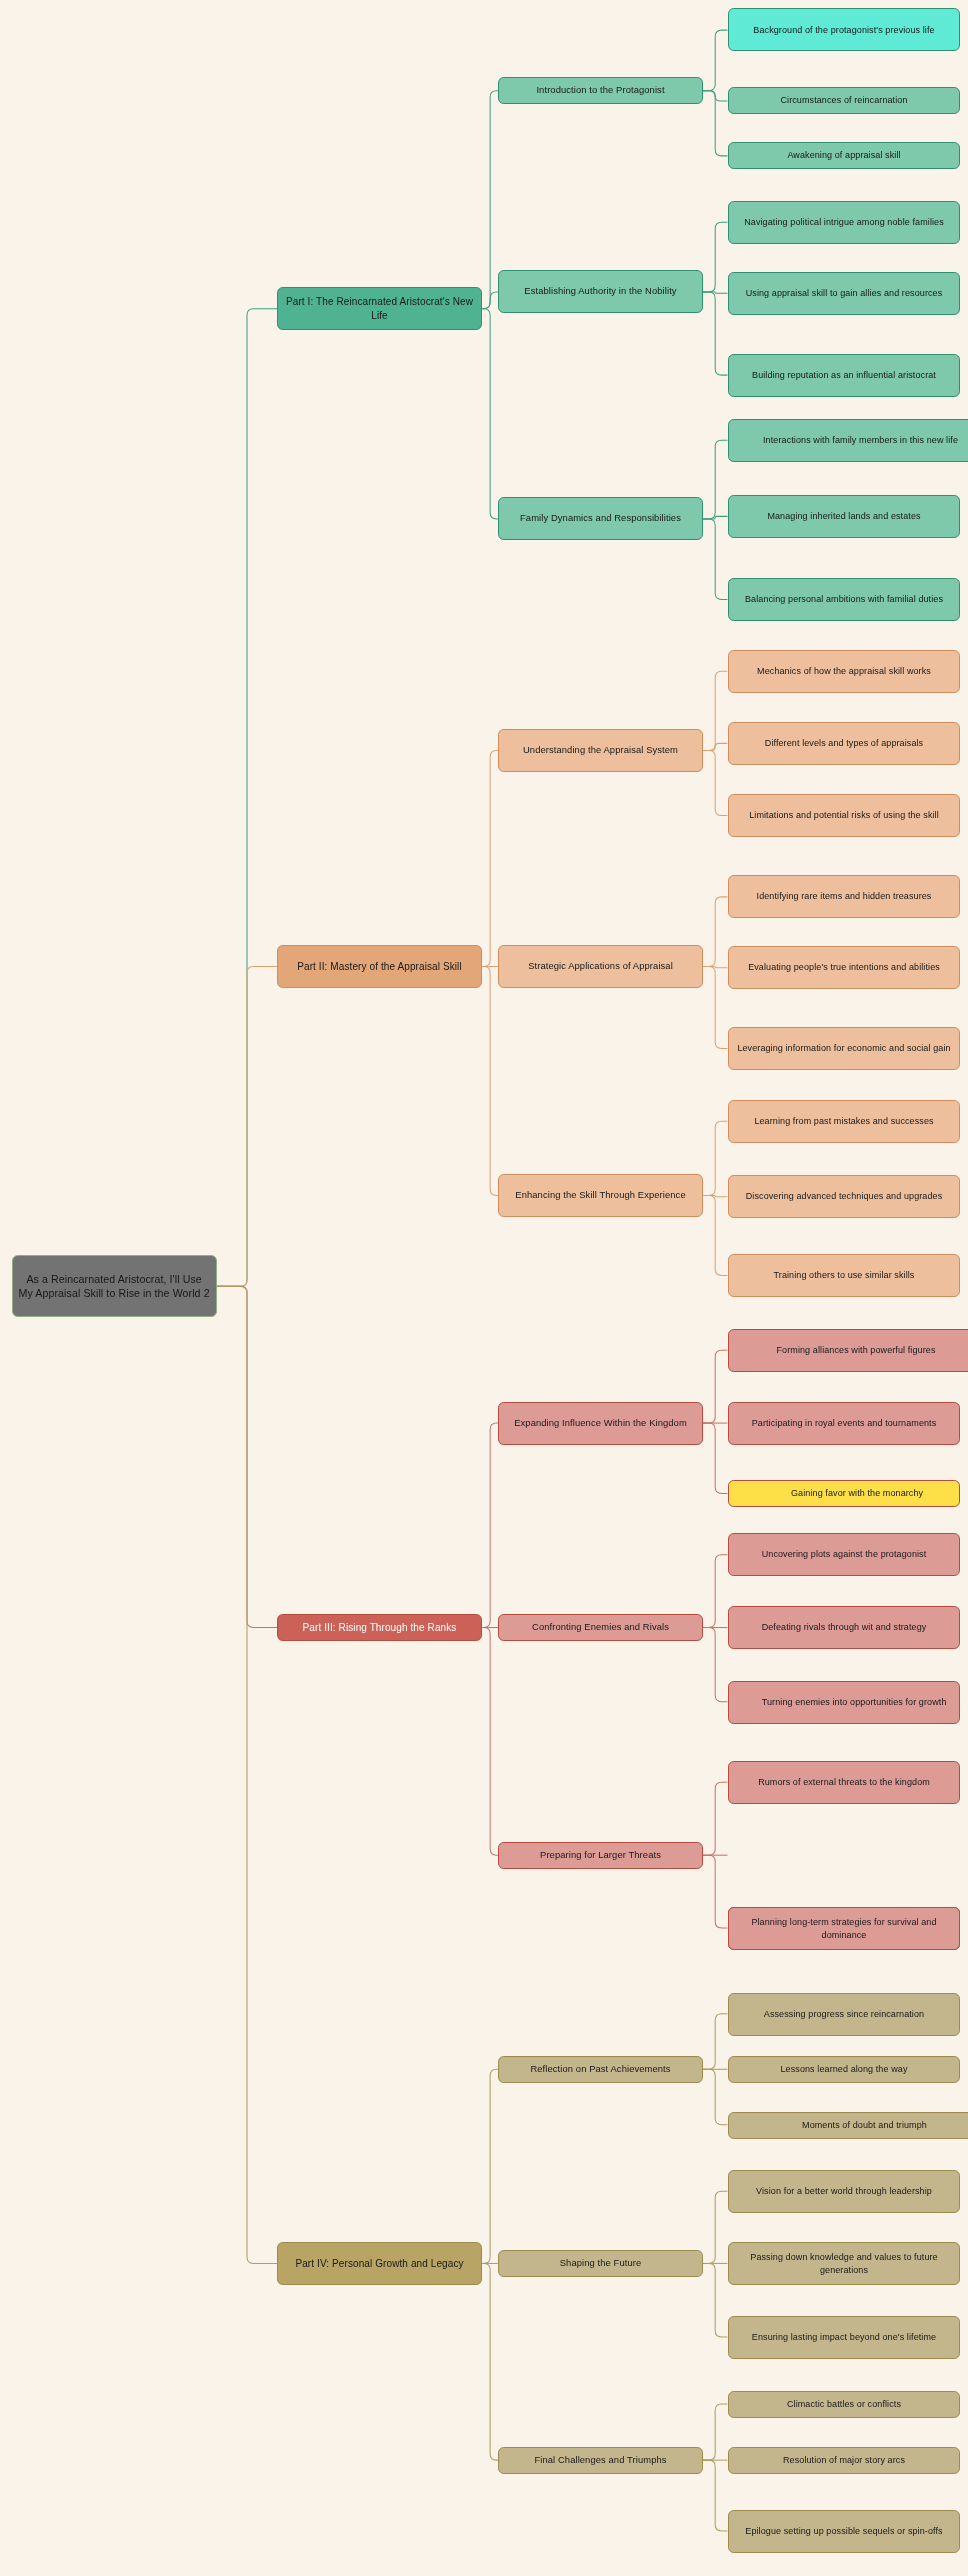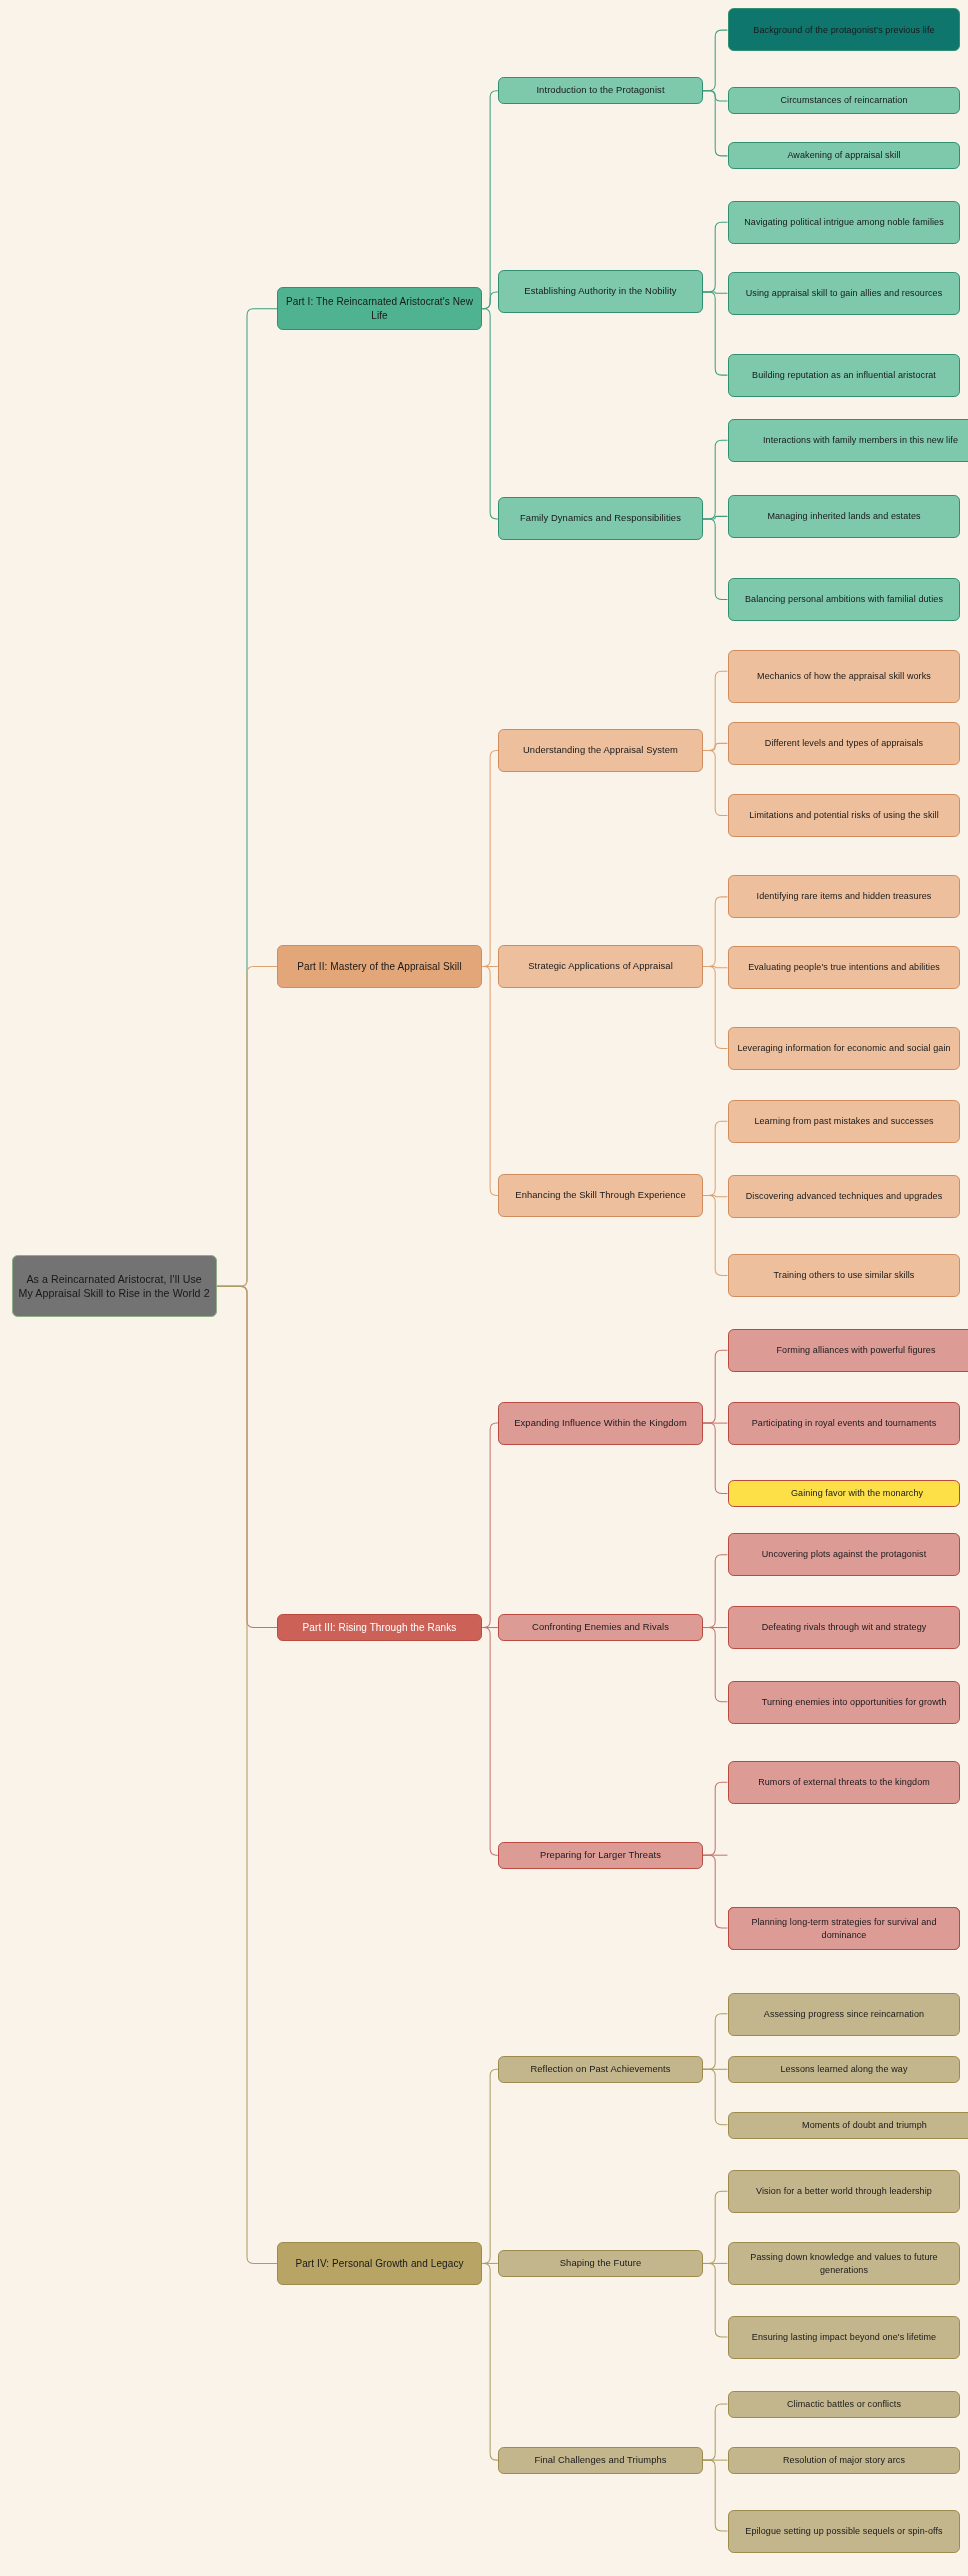--- a/index.html
+++ b/index.html
@@ -89,21 +89,21 @@
   <div id="nodes">
       <div class="node lvl0" style="left: 11.6px; top: 1255px; width: 205px; height: 62px; background: #737373; border: 0.6px solid rgb(143, 174, 134); color: rgb(23, 24, 26);">
         <span>As a Reincarnated Aristocrat, I'll Use My Appraisal Skill to Rise in the World 2</span>
       </div>
       <div class="node lvl1" style="left: 277px; top: 287px; width: 205px; height: 43px; background: rgb(79, 179, 146); border: 0.6px solid rgb(47, 143, 112); color: rgb(23, 24, 26);">
         <span>Part I: The Reincarnated Aristocrat's New Life</span>
       </div>
       <div class="node lvl2" style="left: 498px; top: 77px; width: 205px; height: 27px; background: rgb(126, 200, 171); border: 0.6px solid rgb(47, 143, 112); color: rgb(23, 24, 26);">
         <span>Introduction to the Protagonist</span>
       </div>
-      <div class="node lvl3" style="left: 728px; top: 8.4px; width: 232px; height: 43px; background: #0f766e; border: 0.6px solid rgb(47, 143, 112); color: rgb(23, 24, 26);">
+      <div class="node lvl3" style="left: 728px; top: 8.4px; width: 232px; height: 43px; background: #5eead4; border: 0.6px solid rgb(47, 143, 112); color: rgb(23, 24, 26);">
         <span>Background of the protagonist's previous life</span>
       </div>
       <div class="node lvl3" style="left: 728px; top: 87px; width: 232px; height: 27px; background: rgb(126, 200, 171); border: 0.6px solid rgb(47, 143, 112); color: rgb(23, 24, 26);">
         <span>Circumstances of reincarnation</span>
       </div>
       <div class="node lvl3" style="left: 728px; top: 142px; width: 232px; height: 27px; background: rgb(126, 200, 171); border: 0.6px solid rgb(47, 143, 112); color: rgb(23, 24, 26);">
         <span>Awakening of appraisal skill</span>
       </div>
       <div class="node lvl2" style="left: 498px; top: 270px; width: 205px; height: 43px; background: rgb(126, 200, 171); border: 0.6px solid rgb(47, 143, 112); color: rgb(23, 24, 26);">
         <span>Establishing Authority in the Nobility</span>
@@ -128,21 +128,21 @@
       </div>
       <div class="node lvl3" style="left: 728px; top: 578px; width: 232px; height: 43px; background: rgb(126, 200, 171); border: 0.6px solid rgb(47, 143, 112); color: rgb(23, 24, 26);">
         <span>Balancing personal ambitions with familial duties</span>
       </div>
       <div class="node lvl1" style="left: 277px; top: 945px; width: 205px; height: 43px; background: rgb(227, 166, 120); border: 0.6px solid rgb(207, 140, 92); color: rgb(23, 24, 26);">
         <span>Part II: Mastery of the Appraisal Skill</span>
       </div>
       <div class="node lvl2" style="left: 498px; top: 729px; width: 205px; height: 43px; background: rgb(237, 191, 156); border: 0.6px solid rgb(207, 140, 92); color: rgb(23, 24, 26);">
         <span>Understanding the Appraisal System</span>
       </div>
-      <div class="node lvl3" style="left: 728px; top: 650px; width: 232px; height: 53px; background: rgb(237, 191, 156); border: 0.6px solid rgb(207, 140, 92); color: rgb(23, 24, 26);">
+      <div class="node lvl3" style="left: 728px; top: 650px; width: 232px; height: 43px; background: rgb(237, 191, 156); border: 0.6px solid rgb(207, 140, 92); color: rgb(23, 24, 26);">
         <span>Mechanics of how the appraisal skill works</span>
       </div>
       <div class="node lvl3" style="left: 728px; top: 722px; width: 232px; height: 43px; background: rgb(237, 191, 156); border: 0.6px solid rgb(207, 140, 92); color: rgb(23, 24, 26);">
         <span>Different levels and types of appraisals</span>
       </div>
       <div class="node lvl3" style="left: 728px; top: 794px; width: 232px; height: 43px; background: rgb(237, 191, 156); border: 0.6px solid rgb(207, 140, 92); color: rgb(23, 24, 26);">
         <span>Limitations and potential risks of using the skill</span>
       </div>
       <div class="node lvl2" style="left: 498px; top: 945px; width: 205px; height: 43px; background: rgb(237, 191, 156); border: 0.6px solid rgb(207, 140, 92); color: rgb(23, 24, 26);">
         <span>Strategic Applications of Appraisal</span>

